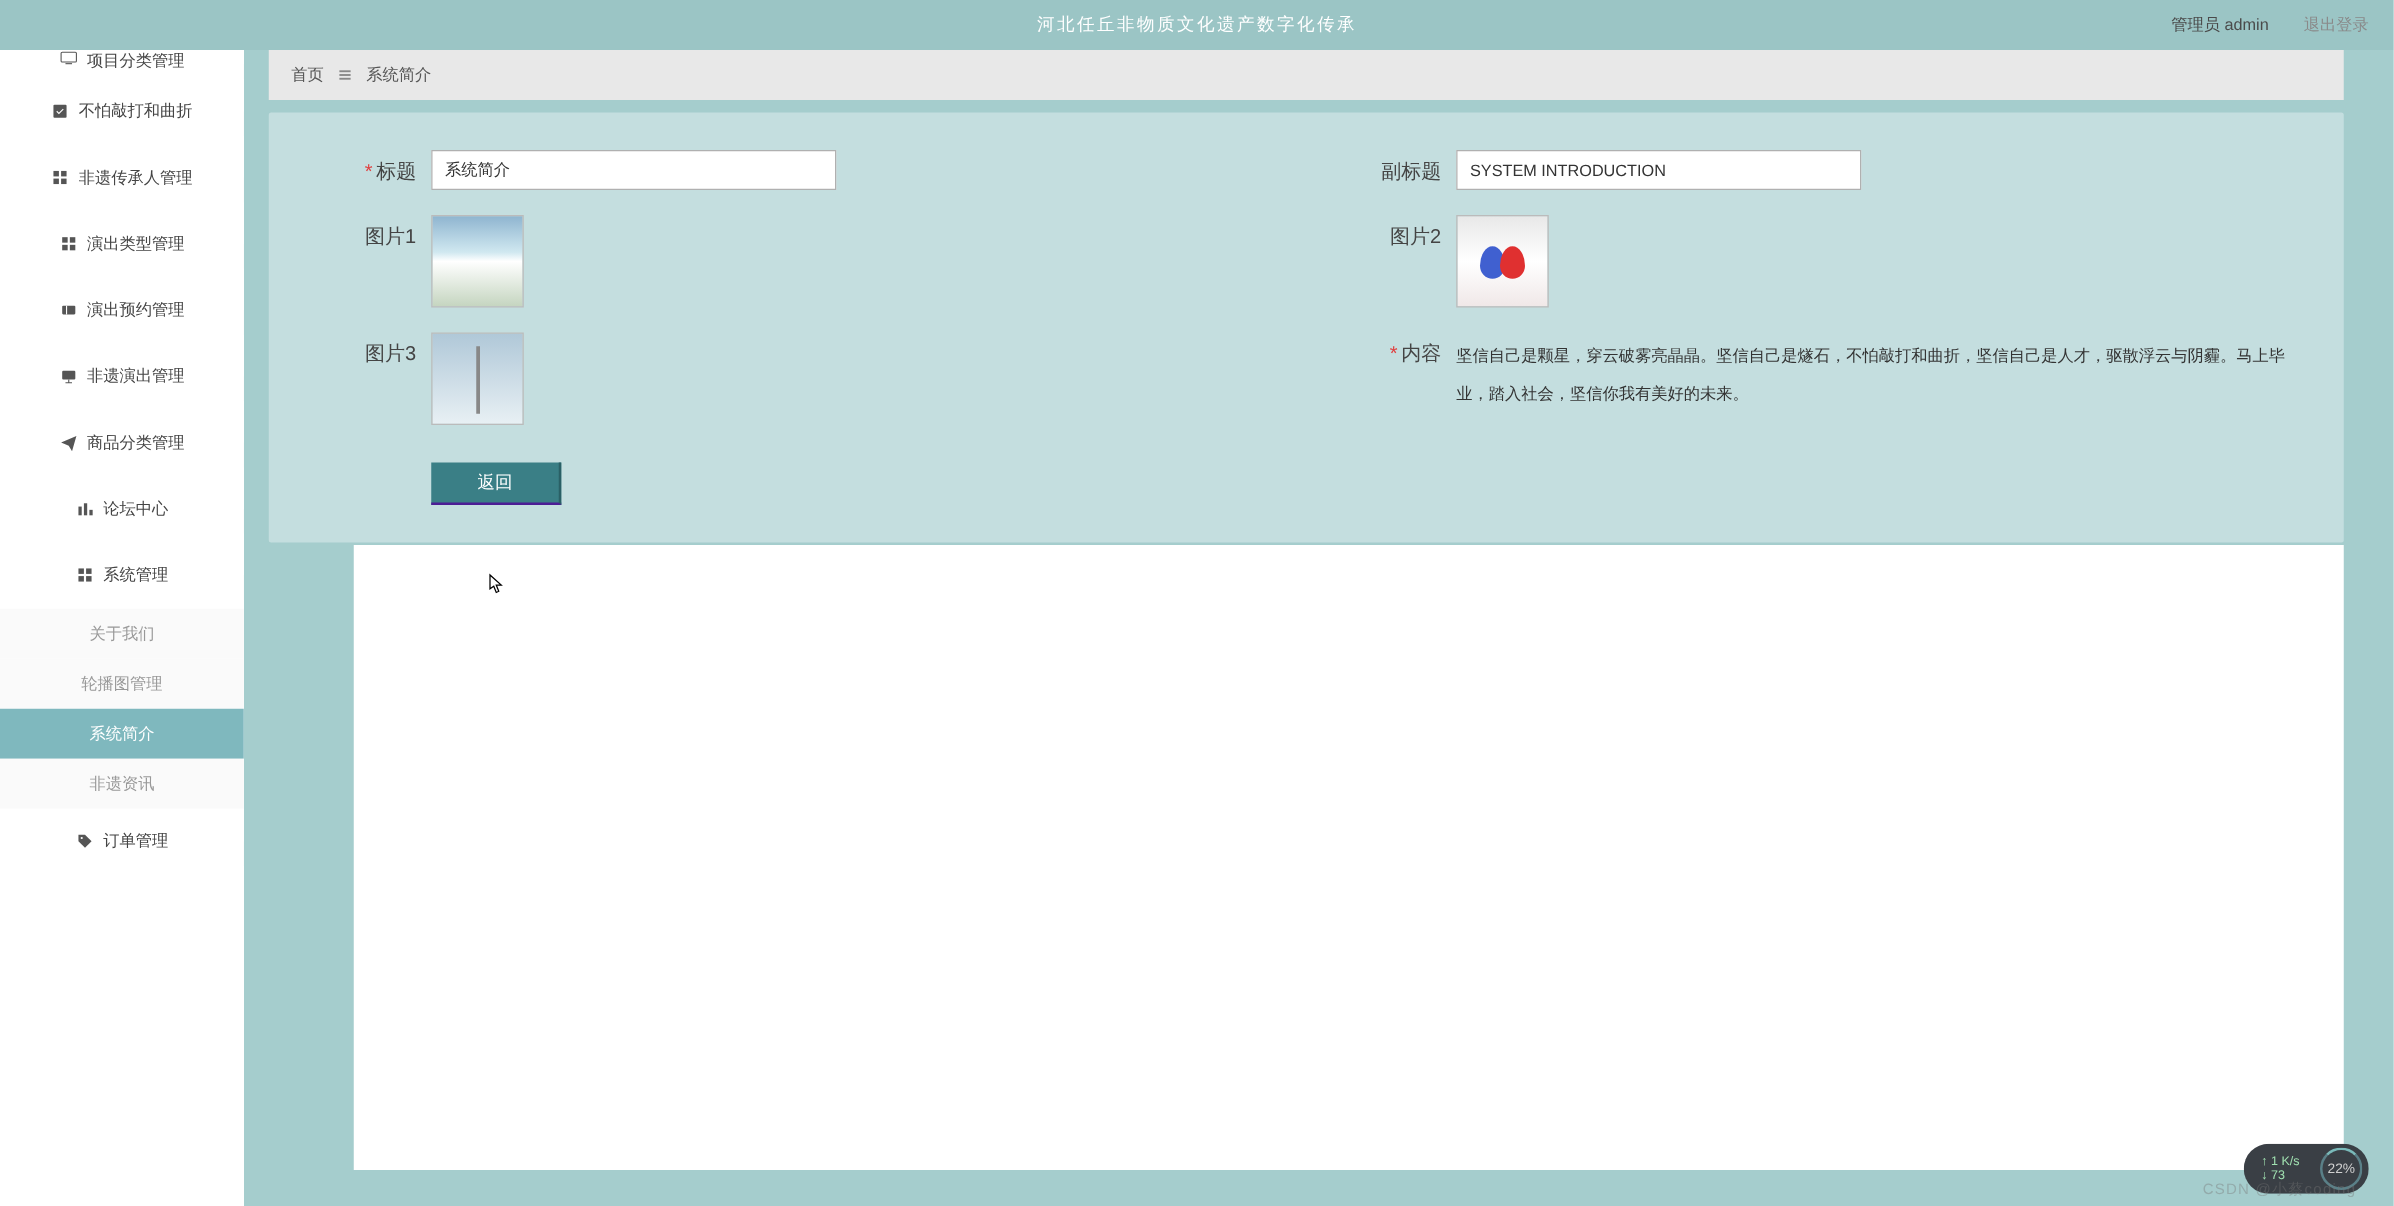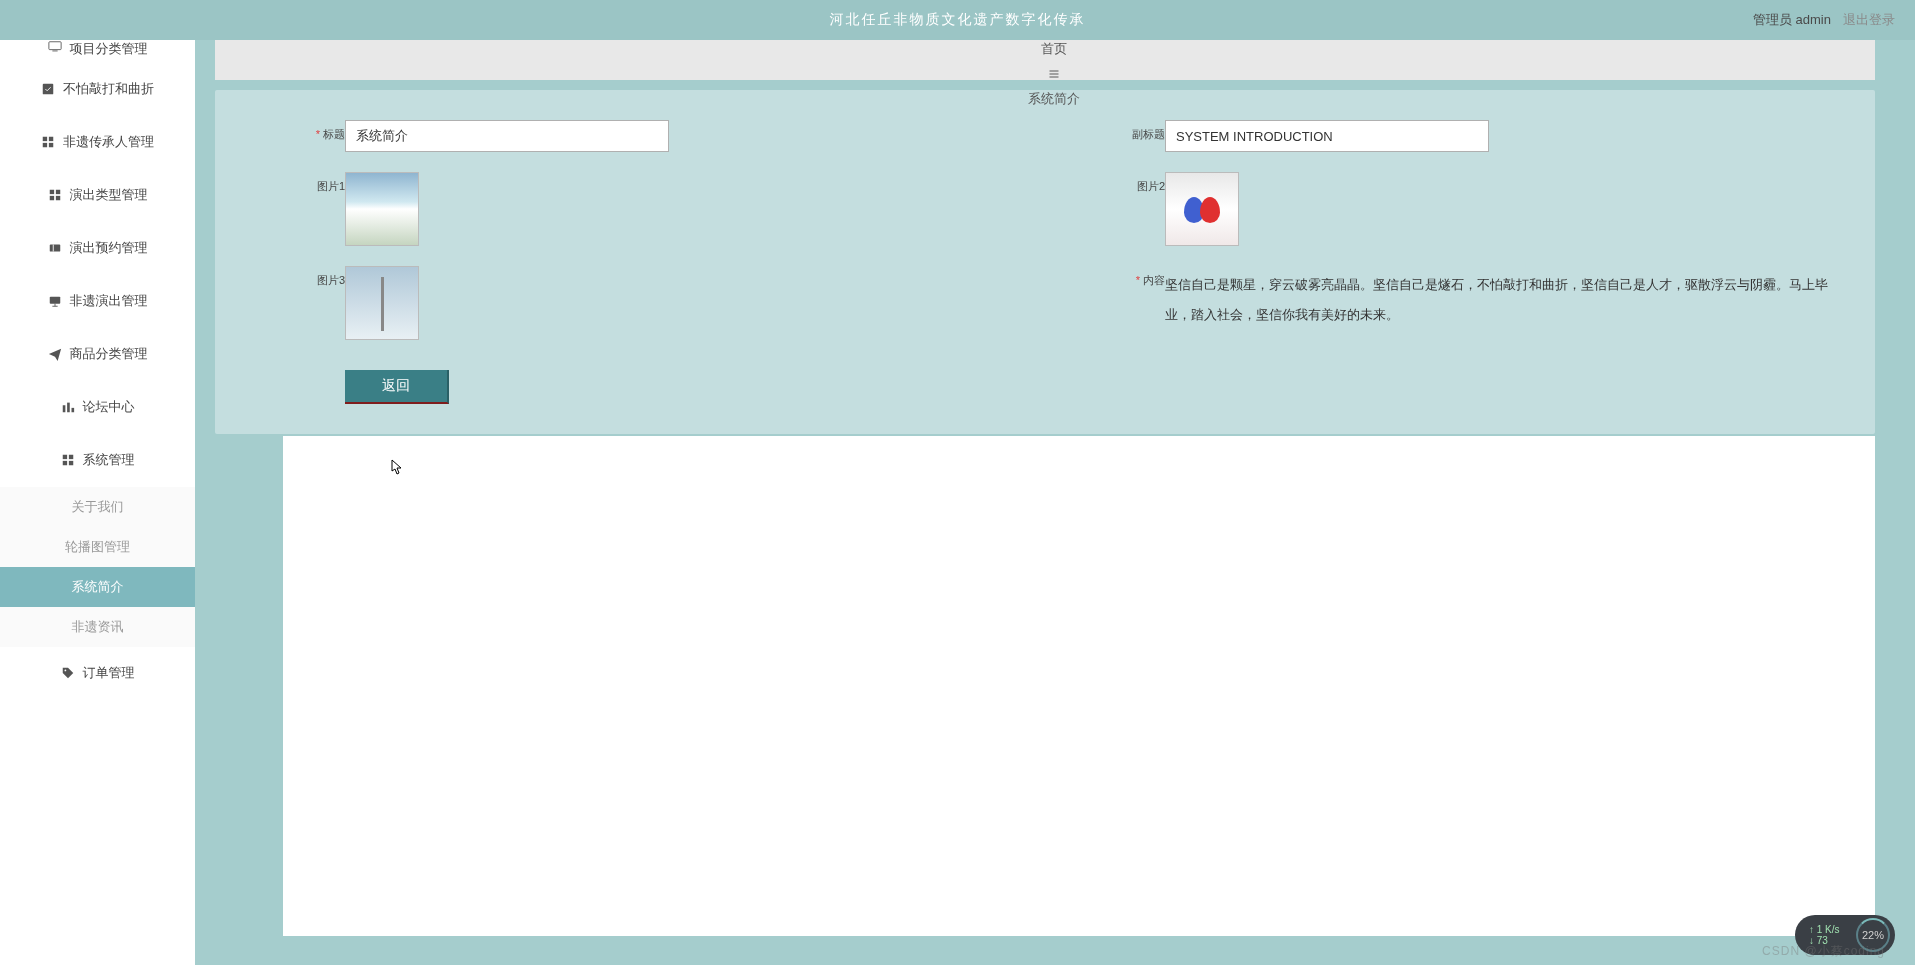--- a/index.html
+++ b/index.html
@@ -17,21 +17,21 @@
       color: #fff;
       font-size: 14px;
       letter-spacing: 2px;
     }
     .header-right {
       position: absolute;
       right: 20px;
       color: #4a4a4a;
       font-size: 13px;
       display: flex;
-      gap: 12px;
+      gap: 28px;
     }
     .header-right span { cursor: pointer; }
     .logout { color: #8a8a8a; }
     
     .main-layout {
       display: flex;
       height: calc(965px - 40px);
     }
     
     .sidebar {
@@ -92,21 +92,20 @@
     .breadcrumb {
       height: 40px;
       display: flex;
       align-items: center;
       gap: 10px;
       font-size: 13px;
       color: #555;
       padding-left: 18px;
       background: #e8e8e8;
       margin-right: 40px;
-      flex-direction: column;
     }
     .bc-home { cursor: pointer; }
     .bc-sep { color: #aaa; width: 14px; display:inline-flex; align-items:center; justify-content:center; }
     .bc-sep svg { width: 12px; height: 12px; fill: #888; }
     
     .panel {
       background: #C4DEDF;
       margin: 10px 40px 0 0;
       padding: 30px 30px 30px 30px;
       border-radius: 2px;
@@ -117,21 +116,22 @@
       grid-template-columns: 1fr 1fr;
       gap: 20px 40px;
     }
     .form-row {
       display: flex;
       align-items: flex-start;
     }
     .form-label {
       width: 100px;
       text-align: right;
-      font-size: 11px;
+      padding-right: 12px;
+      font-size: 16px;
       color: #444;
       padding-top: 7px;
       flex-shrink: 0;
     }
     .form-label .req { color: #e04040; margin-right: 3px; }
     .form-input {
       width: 324px;
       height: 32px;
       border: 1px solid #b0b0b0;
       background: #fff;
@@ -170,21 +170,21 @@
     
     .btn-row { grid-column: 1; display: flex; padding-left: 100px; margin-top: 10px; }
     .btn-back {
       width: 104px;
       height: 34px;
       background: #3A7F86;
       color: #fff;
       border: none;
       font-size: 14px;
       cursor: pointer;
-      border-bottom: 2px solid #7f1d1d;
+      border-bottom: 2px solid #4c1d95;
       border-right: 2px solid #2a6066;
     }
     
     .below-panel {
       background: #fff;
       margin: 2px 40px 0 68px;
       height: 500px;
     }
     
     .cursor-ptr {

